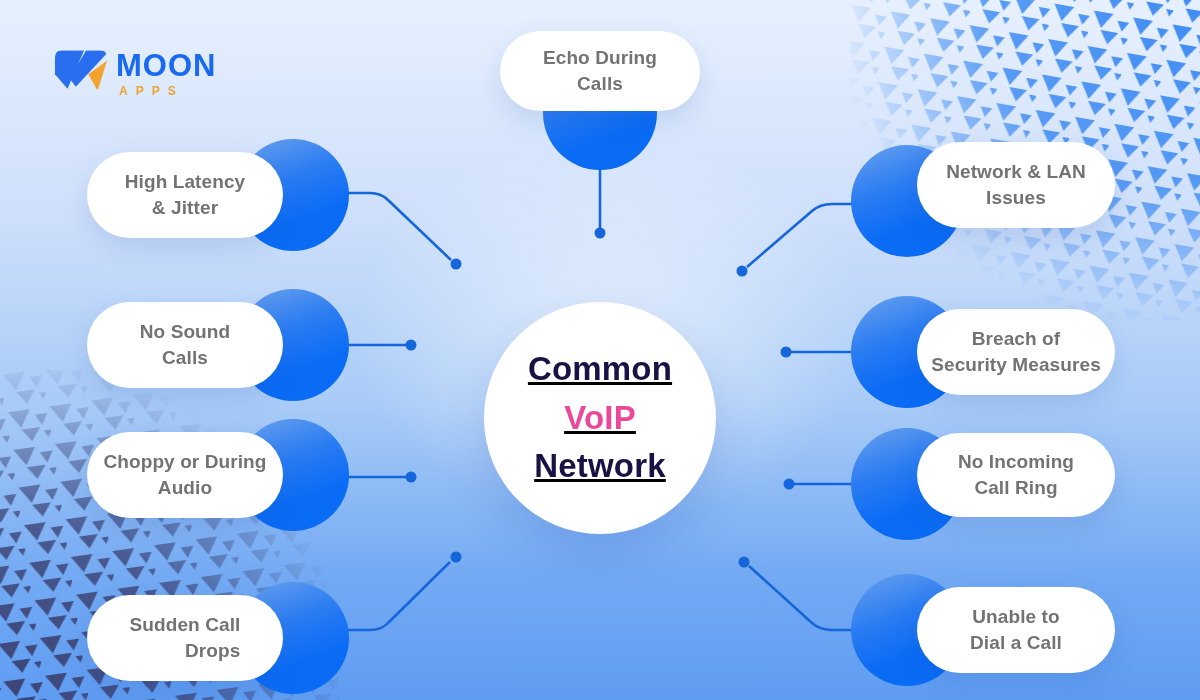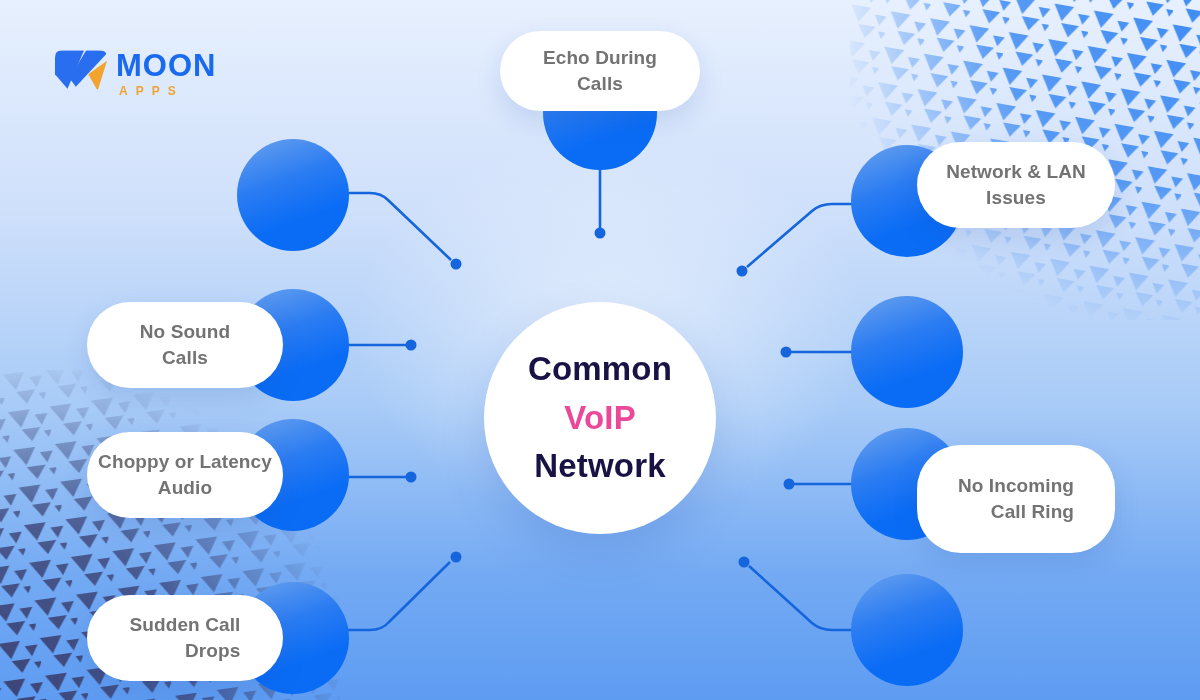--- a/index.html
+++ b/index.html
@@ -15,21 +15,21 @@
   .connectors{position:absolute;left:0;top:0;z-index:2;pointer-events:none;}
   .node-circle{position:absolute;border-radius:50%;z-index:3;
     background:linear-gradient(160deg,#5d9aee 8%,#2b7cf2 38%,#0a6cf5 68%);}
   .pill{position:absolute;z-index:4;background:#ffffff;border-radius:44px;
     display:flex;align-items:center;justify-content:center;text-align:center;
     box-shadow:0 10px 26px rgba(23,70,160,.13);}
   .pill-label{font-size:19px;font-weight:bold;color:#737373;line-height:1.38;
     white-space:pre-line;letter-spacing:.1px;}
   .center-circle{position:absolute;left:484px;top:302px;width:232px;height:232px;z-index:4;
     background:#ffffff;border-radius:50%;display:flex;flex-direction:column;
-    align-items:center;justify-content:center;box-shadow:0 20px 45px rgba(35,85,185,.20);}
+    align-items:center;justify-content:center;box-shadow:0 20px 45px rgba(35,85,185,.20);text-decoration:underline;}
   .center-line{font-size:33px;font-weight:bold;line-height:1.48;letter-spacing:.2px;}
   .center-line.navy{color:#191345;}
   .center-line.blue{color:#ec4899;}
   .logo{position:absolute;left:55px;top:50px;z-index:5;display:flex;align-items:flex-start;gap:9px;}
   .logo-text{display:flex;flex-direction:column;}
   .logo-brand{font-size:31px;font-weight:bold;color:#1a6af0;letter-spacing:1px;line-height:1;}
   .logo-sub{font-size:12px;font-weight:bold;color:#f0a335;letter-spacing:8px;margin-top:4px;
     margin-left:3px;line-height:1;}
 </style>
 </head>
@@ -112,40 +112,52 @@
   <div class="node-circle" style="left:851px;top:145px;width:112px;height:112px;"></div>
   <div class="node-circle" style="left:851px;top:296px;width:112px;height:112px;"></div>
   <div class="node-circle" style="left:851px;top:428px;width:112px;height:112px;"></div>
   <div class="node-circle" style="left:851px;top:574px;width:112px;height:112px;"></div>
 
   <div class="pill" style="left:500px;top:31px;width:200px;height:80px;">
     <div class="pill-label">Echo During
 Calls</div>
   </div>
 
+  <div class="pill" style="left:87px;top:152px;width:196px;height:86px;">
+    <div class="pill-label">High Latency
+&amp; Jitter</div>
+  </div>
   <div class="pill" style="left:87px;top:302px;width:196px;height:86px;">
     <div class="pill-label">No Sound
 Calls</div>
   </div>
   <div class="pill" style="left:87px;top:432px;width:196px;height:86px;">
-    <div class="pill-label">Choppy or Latency
+    <div class="pill-label">Choppy or During
 Audio</div>
   </div>
   <div class="pill" style="left:87px;top:595px;width:196px;height:86px;text-align:right;">
     <div class="pill-label">Sudden Call
 Drops</div>
   </div>
 
   <div class="pill" style="left:917px;top:142px;width:198px;height:86px;">
     <div class="pill-label">Network &amp; LAN
 Issues</div>
   </div>
-  <div class="pill" style="left:917px;top:445px;width:198px;height:108px;text-align:right;">
+  <div class="pill" style="left:917px;top:309px;width:198px;height:86px;">
+    <div class="pill-label">Breach of
+Security Measures</div>
+  </div>
+  <div class="pill" style="left:917px;top:433px;width:198px;height:84px;">
     <div class="pill-label">No Incoming
 Call Ring</div>
+  </div>
+  <div class="pill" style="left:917px;top:587px;width:198px;height:86px;">
+    <div class="pill-label">Unable to
+Dial a Call</div>
   </div>
 
   <div class="center-circle">
     <div class="center-line navy">Common</div>
     <div class="center-line blue">VoIP</div>
     <div class="center-line navy">Network</div>
   </div>
 
   <div class="logo">
     <svg width="52" height="40" viewBox="0 0 100 76">

